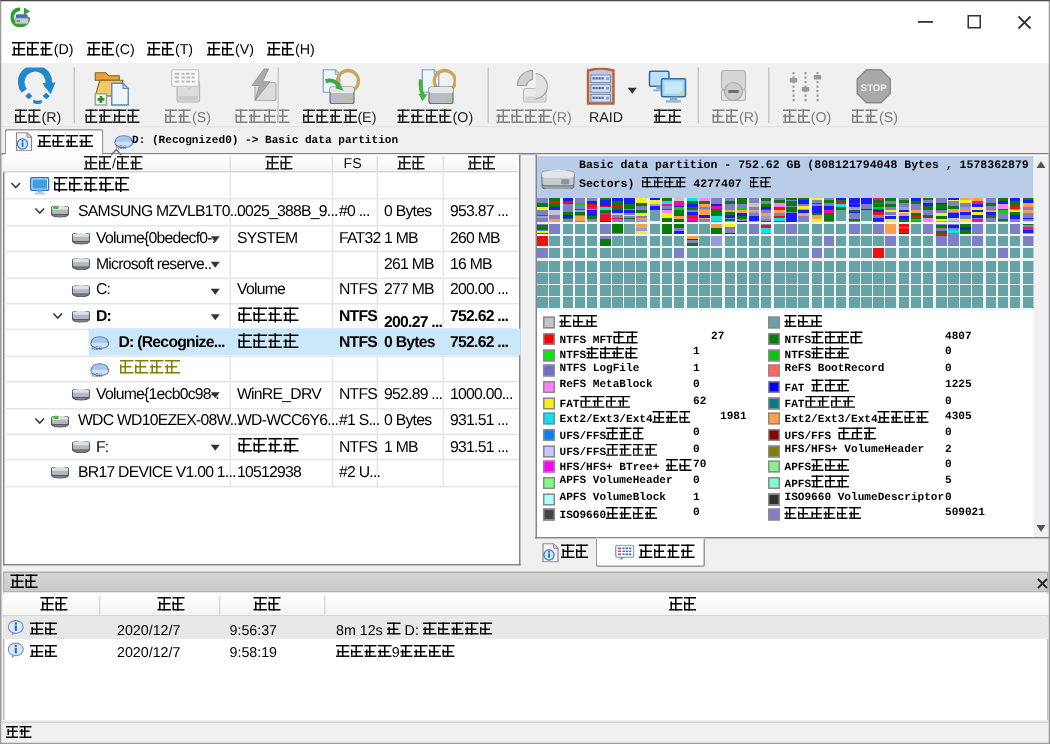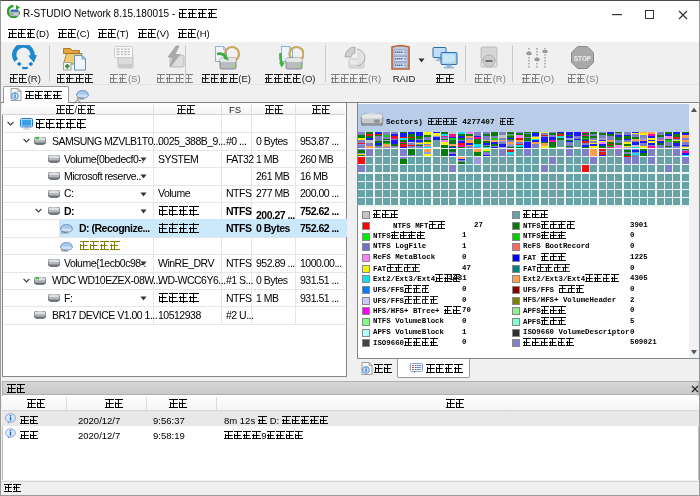--- a/index.html
+++ b/index.html
@@ -75,21 +75,20 @@
 <div id="win">
 
 <div id="title">
   <svg class="abs" style="left:6px;top:4px" width="13" height="13" viewBox="0 0 13 13">
     <path d="M6.5 1 A5.5 5.5 0 1 0 12 6.5" fill="none" stroke="#2ca02c" stroke-width="2.6"></path>
     <polygon points="9,0 13,2.5 9,5" fill="#2ca02c"></polygon>
     <rect x="3.5" y="4.5" width="8" height="3.4" rx="1" fill="#3a6ec0"></rect>
     <rect x="3" y="7" width="9" height="4" rx="1" fill="#c8ccd2" stroke="#888" stroke-width=".5"></rect>
     <rect x="4" y="8.4" width="2.4" height="1.2" fill="#40b040"></rect>
   </svg>
-  <div class="t">R-STUDIO Network 8.15.180015 - <i class="cj"></i><i class="cj"></i><i class="cj"></i><i class="cj"></i></div>
   <svg class="abs" style="left:611px;top:13px" width="10" height="2" viewBox="0 0 10 2">
         <rect width="10" height="1.2" fill="#333"></rect>
       </svg>
   <div class="abs" style="left:644px;top:9px;width:9px;height:9px;border:1.2px solid #333"></div>
   <svg class="abs" style="left:677px;top:9px" width="10" height="10" viewBox="0 0 10 10">
     <path d="M1 1 L9 9 M9 1 L1 9" stroke="#333" stroke-width="1.2"></path>
       </svg>
 </div>
 
 <div id="menu">
@@ -257,20 +256,21 @@
       <circle cx="5" cy="8" r="3.4" fill="#cfe4fa" stroke="#3c78c0" stroke-width=".8"></circle>
       <rect x="4.5" y="6.9" width="1.1" height="3" fill="#1565c8"></rect>
       <rect x="4.5" y="5.4" width="1.1" height="1.1" fill="#1565c8"></rect>
     </svg>
 <div class="abs" style="left:24px;top:88.5px;font-size:9.5px;--c:#000"><i class="cj"></i><i class="cj"></i><i class="cj"></i><i class="cj"></i></div>
 <svg class="abs" style="left:75px;top:87px" width="13" height="12" viewBox="0 0 13 12">
       <ellipse cx="6.5" cy="7" rx="6" ry="3.4" fill="#cfe0f4" stroke="#5580c0" stroke-width=".7"></ellipse>
       <path d="M1 6.5 Q1 2.5 6.5 2.5 Q12 2.5 12 6.5" fill="#a8c6ea" stroke="#5580c0" stroke-width=".7"></path>
       <text x="1" y="11.6" font-size="3.4" fill="#555" font-family="Liberation Sans">REC</text>
     </svg>
+<div class="abs" style="left:87px;top:89px;font-size:7.4px;font-family:'Liberation Mono',monospace;font-weight:bold;--c:#000">D: (Recognized0) -&gt; Basic data partition</div>
 
 <div id="lpanel"></div>
 <div id="lheader">
   <span style="left:54px"><i class="cj"></i><i class="cj"></i>/<i class="cj"></i><i class="cj"></i></span>
   <span style="left:175px"><i class="cj"></i><i class="cj"></i></span>
   <span style="left:227px">FS</span>
   <span style="left:263px"><i class="cj"></i><i class="cj"></i></span>
   <span style="left:310px"><i class="cj"></i><i class="cj"></i></span>
 <i style="position:absolute;left:151px;top:1px;width:1px;height:11px;background:#e0e0e0"></i>
       <i style="position:absolute;left:219px;top:1px;width:1px;height:11px;background:#e0e0e0"></i>
@@ -450,20 +450,21 @@
 
 <div id="rpanel"></div>
 <div id="rhead">
   <svg class="abs" style="left:2px;top:7px" width="24" height="15" viewBox="0 0 22 14">
     <ellipse cx="11" cy="12" rx="10" ry="3.6" fill="#9aa0a6" stroke="#70757c" stroke-width=".7"></ellipse>
     <rect x="1" y="3" width="20" height="9" rx="2" fill="#c7cacd" stroke="#70757c" stroke-width=".7"></rect>
     <path d="M2 5 Q11 1 20 5 L20 4 Q11 0 2 4 Z" fill="#eceef0"></path>
     <rect x="1" y="3" width="20" height="4" rx="2" fill="#e4e6e8"></rect>
     <rect x="13" y="8" width="5" height="3" rx=".6" fill="#8f9399"></rect>
   </svg>
+  <div class="rt" style="top:2.5px">Basic data partition - 752.62 GB (808121794048 Bytes , 1578362879</div>
   <div class="rt" style="top:14px">Sectors) <i class="cj"></i><i class="cj"></i><i class="cj"></i><i class="cj"></i> 4277407 <i class="cj"></i><i class="cj"></i></div>
 </div>
 <div id="map">
       <svg width="332" height="75" style="position:absolute;left:0;top:0" shape-rendering="crispEdges">
         <rect x="0" y="0" width="7" height="3" fill="#7f7fc8"></rect>
         <rect x="0" y="3" width="7" height="1" fill="#0a7a0a"></rect>
         <rect x="0" y="4" width="7" height="2" fill="#0a7a0a"></rect>
         <rect x="0" y="6" width="7" height="2" fill="#f2f20e"></rect>
         <rect x="0" y="8" width="7" height="3" fill="#7f7fc8"></rect>
         <rect x="0" y="11" width="7" height="1" fill="#ee1111"></rect>
@@ -1155,52 +1156,52 @@
         <rect x="324" y="50" width="7" height="7" fill="#67a2a6"></rect>
         <rect x="324" y="58" width="7" height="7" fill="#67a2a6"></rect>
         <rect x="324" y="66" width="7" height="7" fill="#67a2a6"></rect>
       </svg>
     </div>
 <div class="lsq" style="left:361px;top:210.3px;background:#c4c4c4"></div>
     <div class="ltx" style="left:372px;top:209.1px"><i class="cj"></i><i class="cj"></i><i class="cj"></i></div>
     <div class="lsq" style="left:511px;top:210.3px;background:#67a2a6"></div>
     <div class="ltx" style="left:522px;top:209.1px"><i class="cj"></i><i class="cj"></i><i class="cj"></i></div>
     <div class="lsq" style="left:361px;top:221.0px;background:#ff0000"></div>
-    <div class="ltx" style="left:392px;top:219.8px">NTFS MFT<i class="cj"></i><i class="cj"></i></div>
+    <div class="ltx" style="left:372px;top:219.8px">NTFS MFT<i class="cj"></i><i class="cj"></i></div>
     <div class="ltx" style="left:473px;top:219.8px">27</div>
     <div class="lsq" style="left:511px;top:221.0px;background:#0a7a0a"></div>
     <div class="ltx" style="left:522px;top:219.8px">NTFS<i class="cj"></i><i class="cj"></i><i class="cj"></i><i class="cj"></i></div>
-    <div class="ltx" style="left:629px;top:219.8px">3901</div>
+    <div class="ltx" style="left:629px;top:219.8px">4807</div>
     <div class="lsq" style="left:361px;top:231.6px;background:#00ee00"></div>
     <div class="ltx" style="left:372px;top:230.4px">NTFS<i class="cj"></i><i class="cj"></i><i class="cj"></i><i class="cj"></i></div>
     <div class="ltx" style="left:461px;top:230.4px">1</div>
     <div class="lsq" style="left:511px;top:231.6px;background:#00cc00"></div>
     <div class="ltx" style="left:522px;top:230.4px">NTFS<i class="cj"></i><i class="cj"></i><i class="cj"></i></div>
     <div class="ltx" style="left:629px;top:230.4px">0</div>
     <div class="lsq" style="left:361px;top:242.3px;background:#7070c8"></div>
     <div class="ltx" style="left:372px;top:241.1px">NTFS LogFile</div>
     <div class="ltx" style="left:461px;top:241.1px">1</div>
     <div class="lsq" style="left:511px;top:242.3px;background:#ff6666"></div>
     <div class="ltx" style="left:522px;top:241.1px">ReFS BootRecord</div>
     <div class="ltx" style="left:629px;top:241.1px">0</div>
     <div class="lsq" style="left:361px;top:253.0px;background:#ff80ff"></div>
     <div class="ltx" style="left:372px;top:251.8px">ReFS MetaBlock</div>
     <div class="ltx" style="left:461px;top:251.8px">0</div>
     <div class="lsq" style="left:511px;top:253.0px;background:#0000ff"></div>
     <div class="ltx" style="left:522px;top:251.8px">FAT <i class="cj"></i><i class="cj"></i><i class="cj"></i></div>
     <div class="ltx" style="left:629px;top:251.8px">1225</div>
     <div class="lsq" style="left:361px;top:263.7px;background:#f2f20e"></div>
     <div class="ltx" style="left:372px;top:262.5px">FAT<i class="cj"></i><i class="cj"></i><i class="cj"></i><i class="cj"></i></div>
-    <div class="ltx" style="left:461px;top:262.5px">47</div>
+    <div class="ltx" style="left:461px;top:262.5px">62</div>
     <div class="lsq" style="left:511px;top:263.7px;background:#008080"></div>
     <div class="ltx" style="left:522px;top:262.5px">FAT<i class="cj"></i><i class="cj"></i><i class="cj"></i><i class="cj"></i></div>
     <div class="ltx" style="left:629px;top:262.5px">0</div>
     <div class="lsq" style="left:361px;top:274.3px;background:#10e0ee"></div>
     <div class="ltx" style="left:372px;top:273.1px">Ext2/Ext3/Ext4<i class="cj"></i><i class="cj"></i><i class="cj"></i></div>
-    <div class="ltx" style="left:448px;top:273.1px">1981</div>
+    <div class="ltx" style="left:479px;top:273.1px">1981</div>
     <div class="lsq" style="left:511px;top:274.3px;background:#ffa04d"></div>
     <div class="ltx" style="left:522px;top:273.1px">Ext2/Ext3/Ext4<i class="cj"></i><i class="cj"></i><i class="cj"></i><i class="cj"></i></div>
     <div class="ltx" style="left:629px;top:273.1px">4305</div>
     <div class="lsq" style="left:361px;top:285.0px;background:#0080ff"></div>
     <div class="ltx" style="left:372px;top:283.8px">UFS/FFS<i class="cj"></i><i class="cj"></i><i class="cj"></i></div>
     <div class="ltx" style="left:461px;top:283.8px">0</div>
     <div class="lsq" style="left:511px;top:285.0px;background:#8b0000"></div>
     <div class="ltx" style="left:522px;top:283.8px">UFS/FFS <i class="cj"></i><i class="cj"></i><i class="cj"></i></div>
     <div class="ltx" style="left:629px;top:283.8px">0</div>
     <div class="lsq" style="left:361px;top:295.7px;background:#c8c8ff"></div>
@@ -1209,21 +1210,21 @@
     <div class="lsq" style="left:511px;top:295.7px;background:#808000"></div>
     <div class="ltx" style="left:522px;top:294.5px">HFS/HFS+ VolumeHeader</div>
     <div class="ltx" style="left:629px;top:294.5px">2</div>
     <div class="lsq" style="left:361px;top:306.3px;background:#ff00ff"></div>
     <div class="ltx" style="left:372px;top:305.1px">HFS/HFS+ BTree+ <i class="cj"></i><i class="cj"></i></div>
     <div class="ltx" style="left:461px;top:305.1px">70</div>
     <div class="lsq" style="left:511px;top:306.3px;background:#90ee90"></div>
     <div class="ltx" style="left:522px;top:305.1px">APFS<i class="cj"></i><i class="cj"></i><i class="cj"></i></div>
     <div class="ltx" style="left:629px;top:305.1px">0</div>
     <div class="lsq" style="left:361px;top:317.0px;background:#80ff80"></div>
-    <div class="ltx" style="left:372px;top:315.8px">NTFS VolumeBlock</div>
+    <div class="ltx" style="left:372px;top:315.8px">APFS VolumeHeader</div>
     <div class="ltx" style="left:461px;top:315.8px">0</div>
     <div class="lsq" style="left:511px;top:317.0px;background:#7fffd4"></div>
     <div class="ltx" style="left:522px;top:315.8px">APFS<i class="cj"></i><i class="cj"></i><i class="cj"></i></div>
     <div class="ltx" style="left:629px;top:315.8px">5</div>
     <div class="lsq" style="left:361px;top:327.7px;background:#b0ffff"></div>
     <div class="ltx" style="left:372px;top:326.5px">APFS VolumeBlock</div>
     <div class="ltx" style="left:461px;top:326.5px">1</div>
     <div class="lsq" style="left:511px;top:327.7px;background:#303030"></div>
     <div class="ltx" style="left:522px;top:326.5px">ISO9660 VolumeDescriptor</div>
     <div class="ltx" style="left:629px;top:326.5px">0</div>

